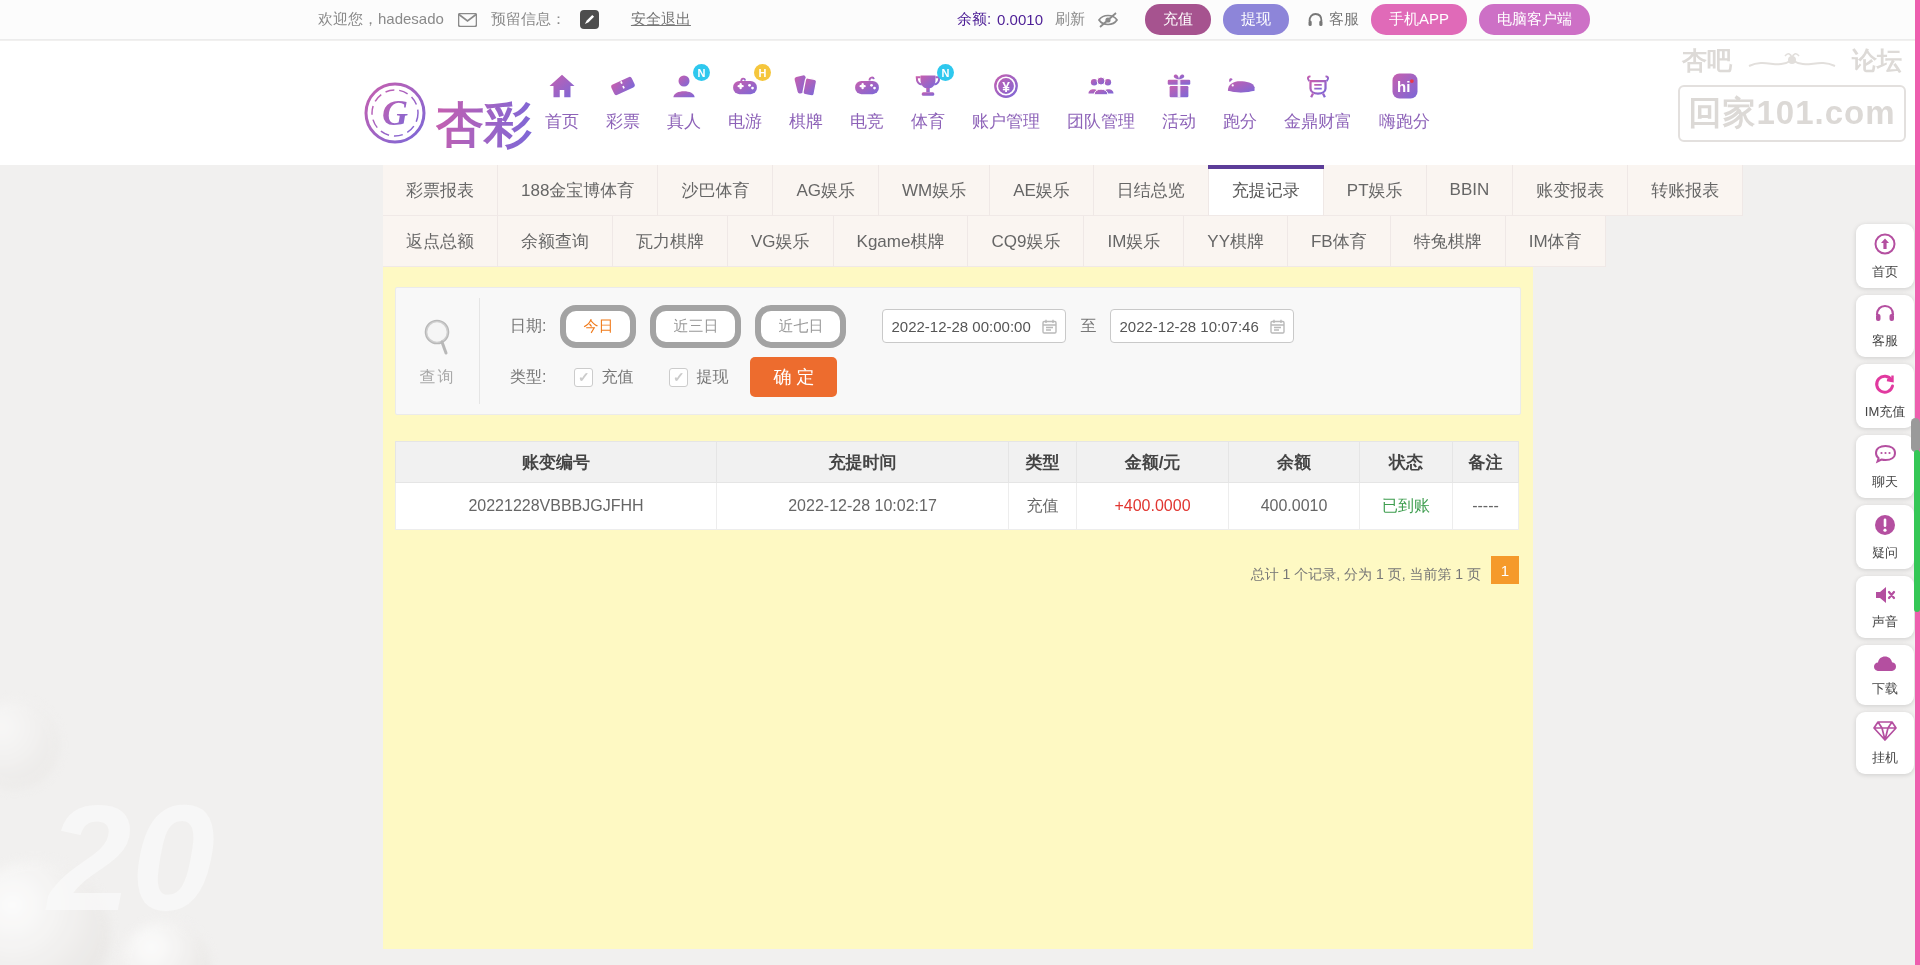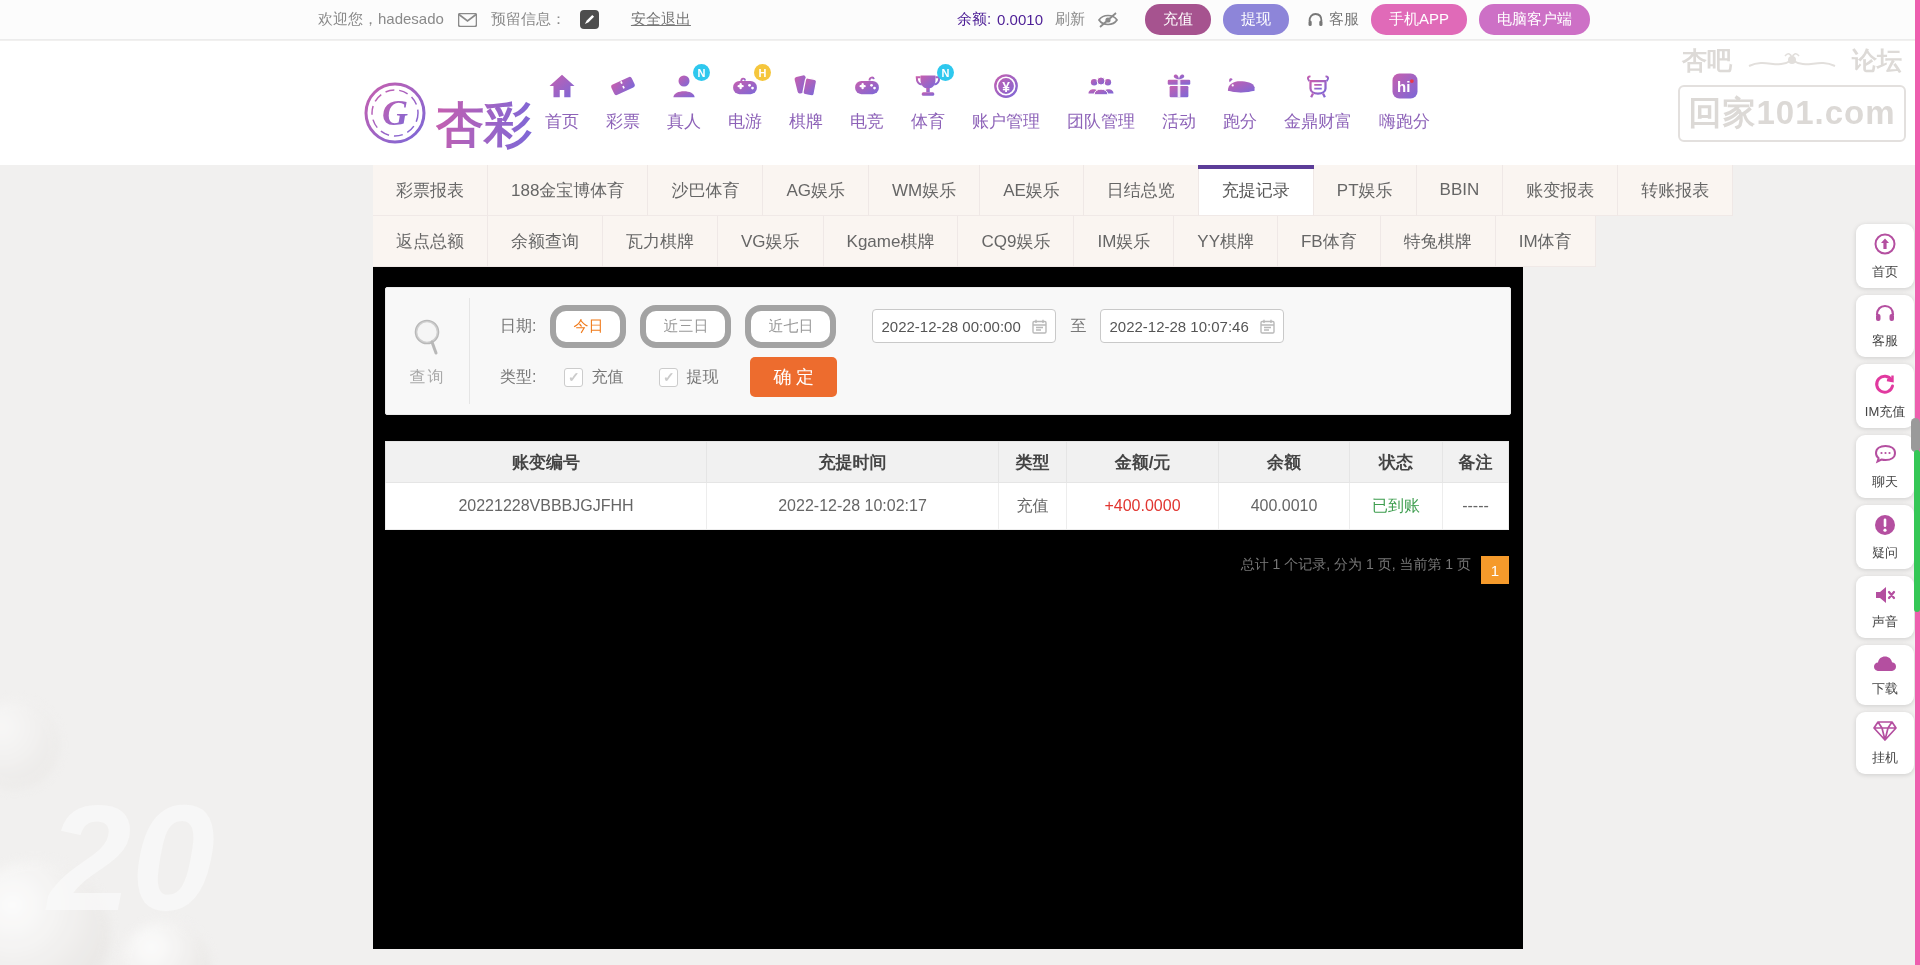--- a/index.html
+++ b/index.html
@@ -46,21 +46,21 @@
     position:absolute; top:-7px; right:-9px; width:17px; height:17px; border-radius:50%;
     font-size:11px; font-weight:bold; color:#fff; display:flex; align-items:center; justify-content:center;
   }
   .badge-n { background:#2ec8ee; }
   .badge-h { background:#f5c63c; }
   
   .watermark { position:absolute; right:14px; top:44px; width:228px; text-align:center; color:#dddad7; z-index:3; }
   .wm-row { display:flex; justify-content:space-between; align-items:center; font-size:25px; font-weight:bold; padding:0 4px; }
   .wm-box { margin-top:8px; border:2px solid #e3e0de; border-radius:6px; padding:4px 6px; font-size:33px; font-weight:bold; letter-spacing:1px; color:#dcd9d6; }
   
-  .panel { position:absolute; left:373px; top:165px; width:1150px; height:784px; background:#000000; z-index:2; }
+  .panel { position:absolute; left:383px; top:165px; width:1150px; height:784px; background:#fef9c3; z-index:2; }
   .tabs { background:linear-gradient(#ebe8f3, #f7f2f0 14px); }
   .tab-row { display:flex; position:relative; }
   .tab {
     height:51px; display:flex; align-items:center; padding:0 23px;
     font-size:17px; color:#666; background:#faf5f1;
     border-right:1px solid #efe8e6; border-bottom:1px solid #f0e9e7;
     cursor:pointer; white-space:nowrap; position:relative;
   }
   .tab.active { background:#fff; color:#555; }
   .tab.active::before { content:""; position:absolute; top:0; left:-1px; right:-1px; height:4px; background:#5c3d98; }
@@ -86,35 +86,35 @@
     width:184px; height:34px; background:#fff; border:1px solid #c9c9c9; border-radius:4px;
     display:flex; align-items:center; justify-content:space-between; padding:0 8px;
     font-size:15px; color:#555; cursor:text;
   }
   .chk { display:flex; align-items:center; gap:8px; cursor:pointer; }
   .chkbox {
     width:19px; height:19px; background:#fff; border:1px solid #ccc; border-radius:3px;
     display:flex; align-items:center; justify-content:center; color:#ccc; font-size:14px; font-weight:bold;
   }
   .ok-btn {
-    margin-left:18px; background:#ed6c2e; border:none; border-radius:5px; color:#fff;
-    font-size:18px; padding:8px 23px; cursor:pointer; font-family:Liberation Serif, serif;
+    margin-left:8px; background:#ed6c2e; border:none; border-radius:5px; color:#fff;
+    font-size:18px; padding:8px 23px; cursor:pointer; font-family:Liberation Sans, sans-serif;
   }
   
   table { border-collapse:collapse; margin:26px 12px 0 12px; table-layout:fixed; }
   th {
     background:#f1f1f1; border:1px solid #e5e5e5; height:41px;
     font-size:17px; color:#444; font-weight:bold;
   }
   td { border:1px solid #ededed; height:47px; text-align:center; font-size:16px; color:#666; background:#fff; }
   td.amount { color:#e13530; }
   td.status { color:#3f9e50; }
   
   .pagination {
-    margin:26px 14px 0 0; display:flex; justify-content:flex-end; align-items:flex-start; gap:10px;
+    margin:26px 14px 0 0; display:flex; justify-content:flex-end; align-items:flex-end; gap:10px;
     font-size:14px; color:#777;
   }
   .page-box {
     width:28px; height:28px; background:#f59a2b; color:#fff; font-size:15px;
     display:flex; align-items:center; justify-content:center; cursor:pointer;
   }
   
   .sidebar { position:absolute; right:6px; top:224px; display:flex; flex-direction:column; gap:7px; z-index:6; }
   .side-card {
     width:58px; background:#fff; border-radius:9px;

